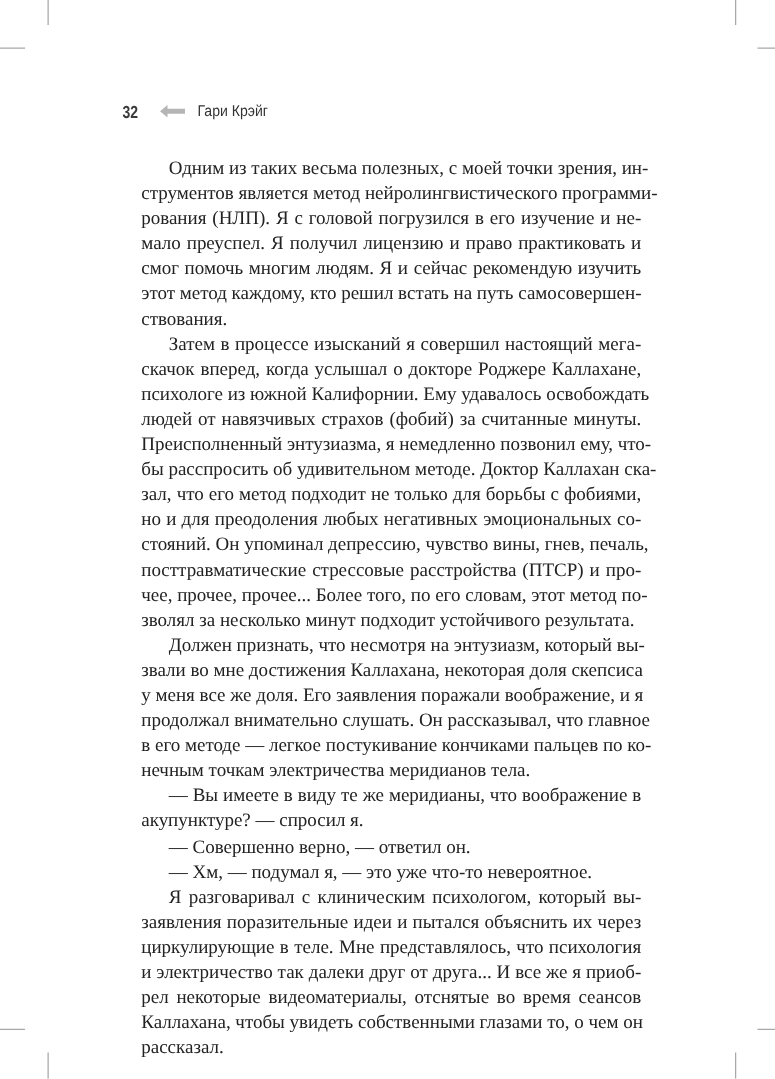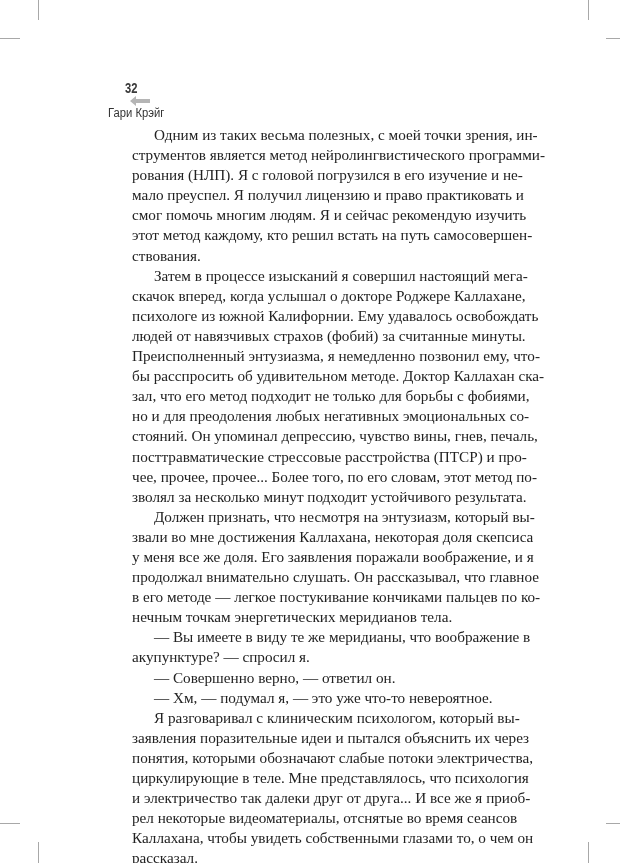--- a/index.html
+++ b/index.html
@@ -2,39 +2,39 @@
 <html><head>
 <meta charset="utf-8">
 <style>
   html, body { margin: 0; padding: 0; }
   body {
     width: 620px; height: 863px; background: #ffffff; position: relative; overflow: hidden;
   }
   .crop { position: absolute; background: #a8a8a8; }
   .header {
     position: absolute; left: 98px; top: 80px; height: 18px;
-    display: flex; align-items: center; flex-direction: column;
+    display: flex; align-items: center;
   }
   .page-num {
     font-family: "Liberation Sans", sans-serif; font-weight: bold; font-size: 14px;
     color: #3a3a3a; transform: scaleX(0.8); transform-origin: left center; width: 18px;
   }
   .arrow { margin-left: 12px; width: 20px; height: 10px; position: relative; }
   .arrow svg { display: block; }
   .author {
     margin-left: 10px;
     font-family: "Liberation Sans", sans-serif; font-size: 12.5px; color: #333;
     transform: scaleX(0.9); transform-origin: left center;
   }
   .body-text {
     position: absolute; left: 113px; top: 125px; width: 400px;
     font-family: "Liberation Serif", serif; font-size: 15.2px; line-height: 20.1px;
     color: #222;
   }
-  .line { white-space: nowrap; display: block; text-align: justify; text-align-last: justify; height: 20.1px; margin-left: 19px; }
+  .line { white-space: nowrap; display: block; text-align: justify; text-align-last: justify; height: 20.1px; }
   .line.last { text-align-last: left; }
   .line.indent { padding-left: 22px; }
 </style>
 </head>
 <body>
 
 <div class="crop" style="left:38px;top:0;width:1px;height:20px;"></div>
 <div class="crop" style="left:0;top:38px;width:20px;height:1px;"></div>
 <div class="crop" style="left:588px;top:0;width:1px;height:20px;"></div>
 <div class="crop" style="left:606px;top:38px;width:14px;height:1px;"></div>
@@ -71,26 +71,25 @@
     <span class="line">но и для преодоления любых негативных эмоциональных со-</span>
     <span class="line">стояний. Он упоминал депрессию, чувство вины, гнев, печаль,</span>
     <span class="line">посттравматические стрессовые расстройства (ПТСР) и про-</span>
     <span class="line">чее, прочее, прочее... Более того, по его словам, этот метод по-</span>
     <span class="line last">зволял за несколько минут подходит устойчивого результата.</span>
     <span class="line indent">Должен признать, что несмотря на энтузиазм, который вы-</span>
     <span class="line">звали во мне достижения Каллахана, некоторая доля скепсиса</span>
     <span class="line">у меня все же доля. Его заявления поражали воображение, и я</span>
     <span class="line">продолжал внимательно слушать. Он рассказывал, что главное</span>
     <span class="line">в его методе — легкое постукивание кончиками пальцев по ко-</span>
-    <span class="line last">нечным точкам энергетических меридианов тела.</span>
+    <span class="line last">нечным точкам электричества меридианов тела.</span>
     <span class="line indent">— Вы имеете в виду те же меридианы, что воображение в</span>
     <span class="line last">акупунктуре? — спросил я.</span>
     <span class="line indent last">— Совершенно верно, — ответил он.</span>
     <span class="line indent last">— Хм, — подумал я, — это уже что-то невероятное.</span>
     <span class="line indent">Я разговаривал с клиническим психологом, который вы-</span>
     <span class="line">заявления поразительные идеи и пытался объяснить их через</span>
-    <span class="line">понятия, которыми обозначают слабые потоки электричества,</span>
     <span class="line">циркулирующие в теле. Мне представлялось, что психология</span>
     <span class="line">и электричество так далеки друг от друга... И все же я приоб-</span>
     <span class="line">рел некоторые видеоматериалы, отснятые во время сеансов</span>
     <span class="line">Каллахана, чтобы увидеть собственными глазами то, о чем он</span>
     <span class="line last">рассказал.</span>
   </div>
 
 </body></html>

